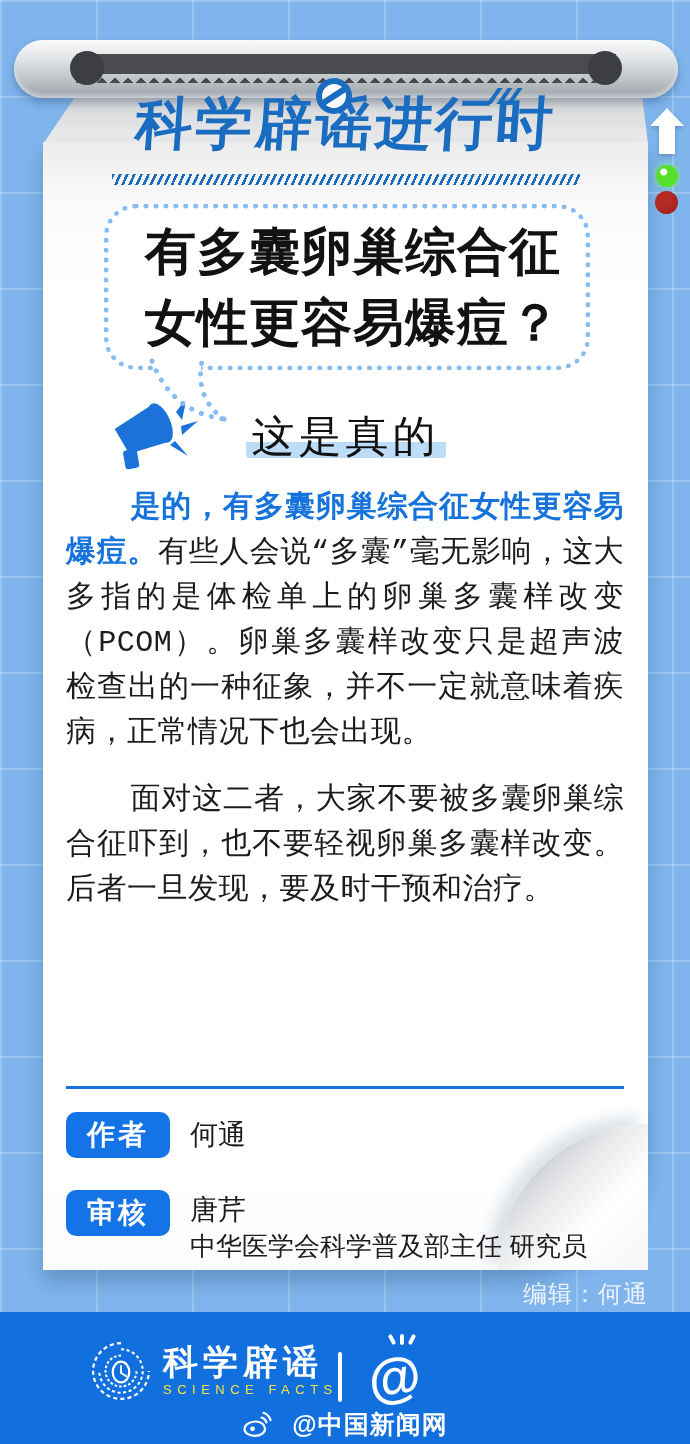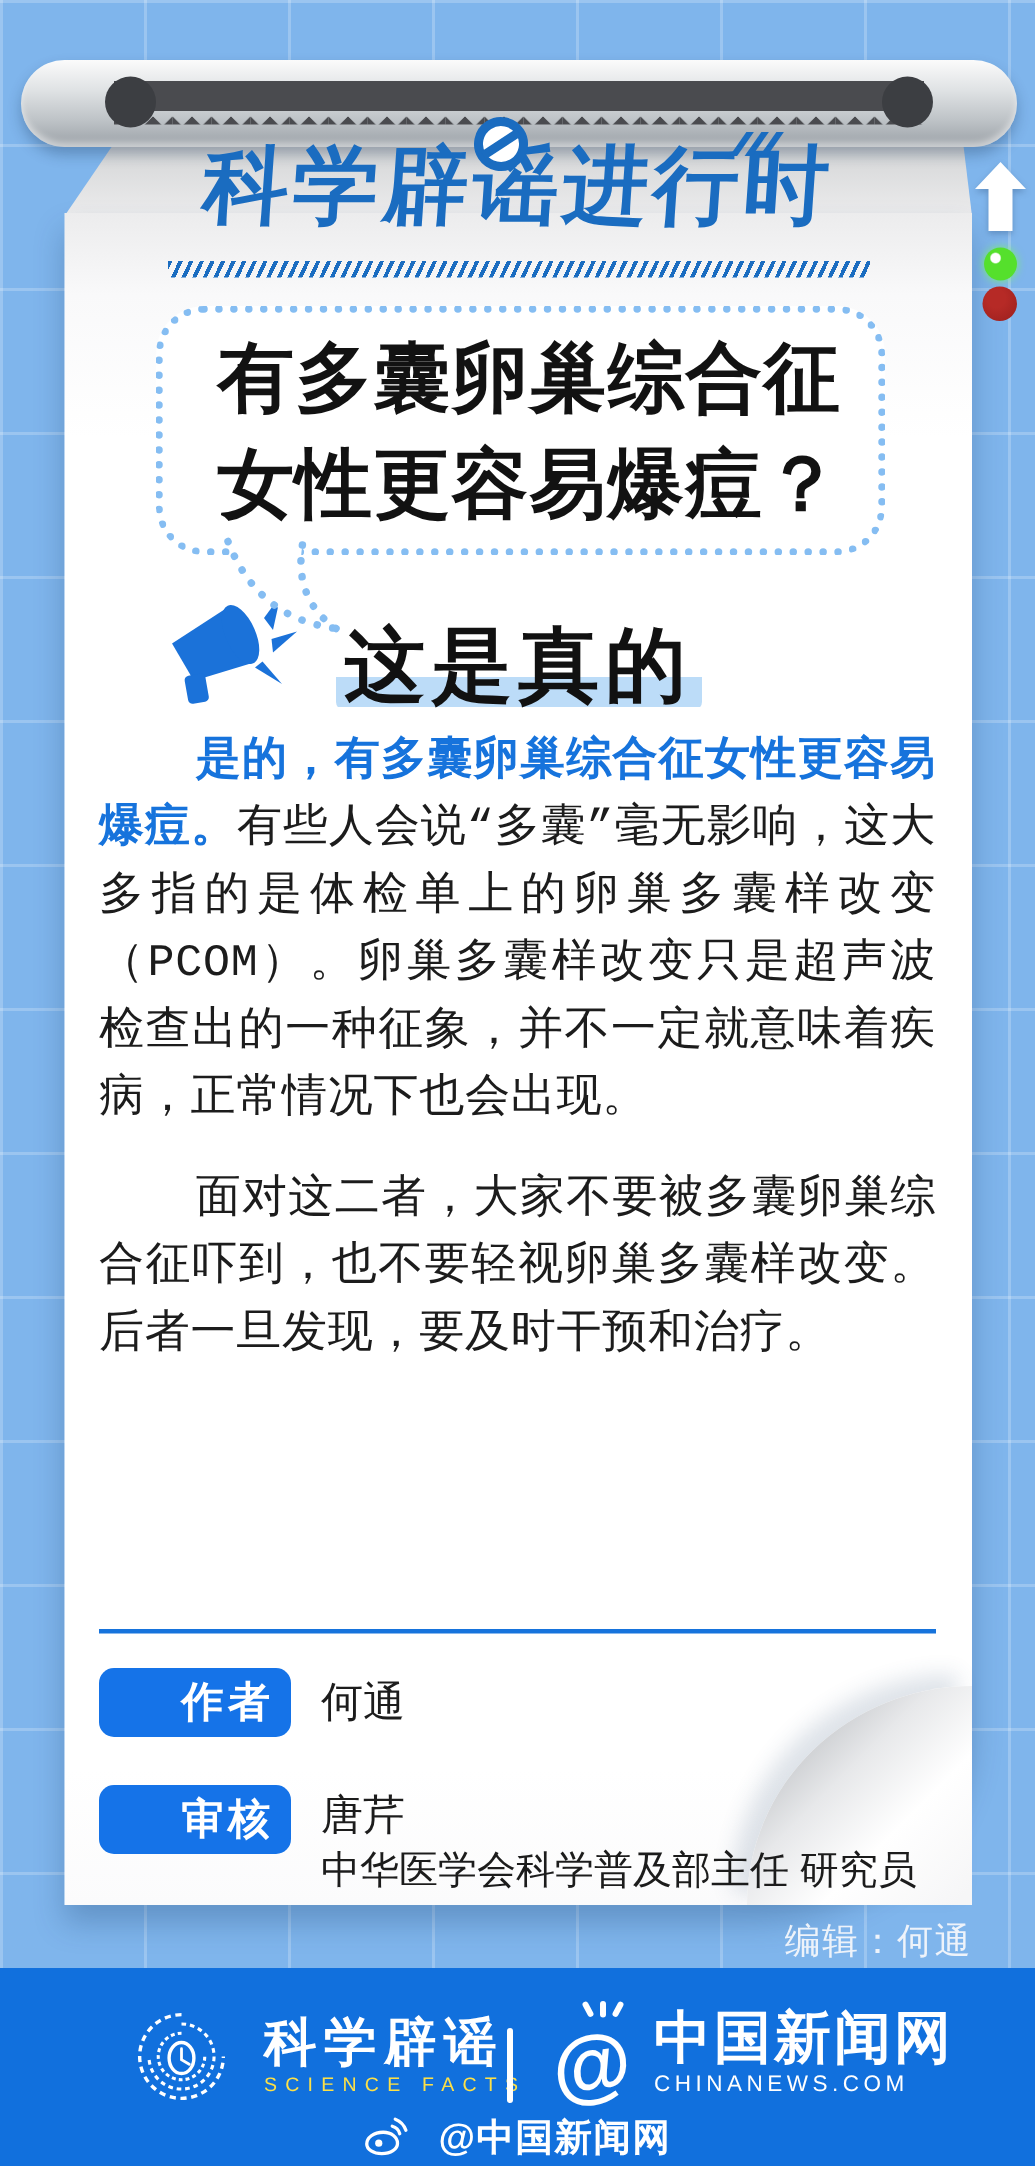--- a/index.html
+++ b/index.html
@@ -54,46 +54,46 @@
     background:repeating-linear-gradient(115deg,#1a6cc0 0 2.6px,transparent 2.6px 6.4px);}
   
   .bubble{position:absolute;left:104px;top:204px;width:476px;height:156px;z-index:7;
     background:#fff;border:5px dotted #85bdf2;border-radius:32px;
     display:flex;flex-direction:column;justify-content:center;align-items:center;}
   .bubble .line{font-size:51px;line-height:71px;font-weight:900;color:#121212;letter-spacing:1px;white-space:nowrap;margin-left:12px;}
   .bubble-tail{position:absolute;left:138px;top:358px;z-index:8;}
   
   .megaphone{position:absolute;left:104px;top:394px;z-index:7;}
   .verdict{position:absolute;left:43px;top:408px;width:605px;text-align:center;z-index:7;}
-  .verdict span{font-family:"Liberation Serif",serif;font-size:54px;font-weight:700;color:#111;
+  .verdict span{font-family:"Liberation Serif",serif;font-size:43px;font-weight:400;color:#111;
     letter-spacing:4px;padding:0 6px;
     background:linear-gradient(180deg,transparent 62%,#bcdcf8 62%,#bcdcf8 96%,transparent 96%);
     border-radius:6px;}
   
   .article{position:absolute;left:66px;top:486px;width:558px;z-index:7;}
   .article p{margin:0 0 22px 0;font-size:30px;line-height:45px;color:#1c1c1c;
     text-align:justify;text-indent:2.15em;letter-spacing:.5px;font-family:Liberation Mono, monospace;}
   .seg-blue{color:#1673dc;font-weight:600;}
   .rule{position:absolute;left:66px;top:1086px;width:558px;height:3px;background:#1673dc;z-index:7;}
   
   .credit-row{position:absolute;left:66px;display:flex;align-items:flex-start;z-index:7;}
   .credit-row.author{top:1112px;}
   .credit-row.reviewer{top:1190px;}
-  .badge{width:84px;height:46px;border-radius:10px;background:#1573e8;color:#fff;
+  .badge{width:104px;height:46px;border-radius:10px;background:#1573e8;color:#fff;
     font-size:28px;font-weight:700;display:flex;align-items:center;justify-content:center;
-    letter-spacing:3px;flex:0 0 auto;padding-left:44px;}
+    letter-spacing:3px;flex:0 0 auto;}
   .credit-text{margin-left:20px;color:#1c1c1c;}
   .credit-name{font-size:28px;line-height:46px;}
   .credit-name.two-line{line-height:36px;padding-top:2px;}
   .credit-title{font-size:26px;line-height:36px;}
   .editor-note{position:absolute;right:42px;top:1278px;z-index:4;
     font-size:24px;color:#eef3fa;letter-spacing:1px;}
   
   .footer{position:absolute;left:0;top:1312px;width:690px;height:132px;background:#1170dd;z-index:5;}
-  .brand-left{position:absolute;left:90px;top:28px;display:flex;align-items:center;gap:24px;}
+  .brand-left{position:absolute;left:90px;top:28px;display:flex;align-items:center;gap:11px;}
   .brand-left .txt .cn{font-size:35px;font-weight:800;color:#fff;letter-spacing:5px;line-height:38px;white-space:nowrap;}
   .brand-left .txt .en{font-size:13px;color:#fde047;letter-spacing:5.5px;line-height:18px;white-space:nowrap;}
   .footer-sep{position:absolute;left:338px;top:40px;width:4px;height:50px;background:#fff;border-radius:2px;}
   .brand-right{position:absolute;left:368px;top:22px;display:flex;align-items:center;gap:6px;}
   .at-wrap{position:relative;width:62px;height:70px;}
   .at-glyph{position:absolute;left:0;top:12px;font-size:54px;font-weight:900;color:#fff;transform:rotate(-8deg);}
   .at-rays{position:absolute;left:22px;top:0;display:flex;gap:6px;}
   .at-rays i{display:block;width:4px;height:11px;background:#fff;border-radius:2px;}
   .at-rays i:nth-child(1){transform:rotate(-28deg);}
   .at-rays i:nth-child(3){transform:rotate(28deg);}
@@ -203,24 +203,20 @@
 
     <div class="brand-right">
       <div class="at-wrap">
         <div class="at-rays">
             <i></i>
             <i></i>
             <i></i>
           </div>
         <div class="at-glyph">@</div>
       </div>
-      <div class="txt">
-        <div class="cn">中国新闻网</div>
-        <div class="en">CHINANEWS.COM</div>
-      </div>
     </div>
 
     <div class="weibo-row">
       <svg width="30" height="27" viewBox="0 0 30 27">
         <path d="M13.5 10.5 C7 10.5 2.5 14.2 2.5 18.3 C2.5 22 7 24.8 12.5 24.8 C18.5 24.8 23 21.8 23 17.8 C23 13.8 19 10.5 13.5 10.5 Z" fill="none" stroke="#ffffff" stroke-width="2.2"></path>
         <circle cx="10.5" cy="17.8" r="2.4" fill="#ffffff"></circle>
         <path d="M19.5 6.5 A7 7 0 0 1 24.5 11.5" fill="none" stroke="#ffffff" stroke-width="2.2" stroke-linecap="round"></path>
         <path d="M21.5 1.8 A12 12 0 0 1 28.6 9.2" fill="none" stroke="#ffffff" stroke-width="2.2" stroke-linecap="round"></path>
       </svg>
       <div class="handle">@中国新闻网</div>

